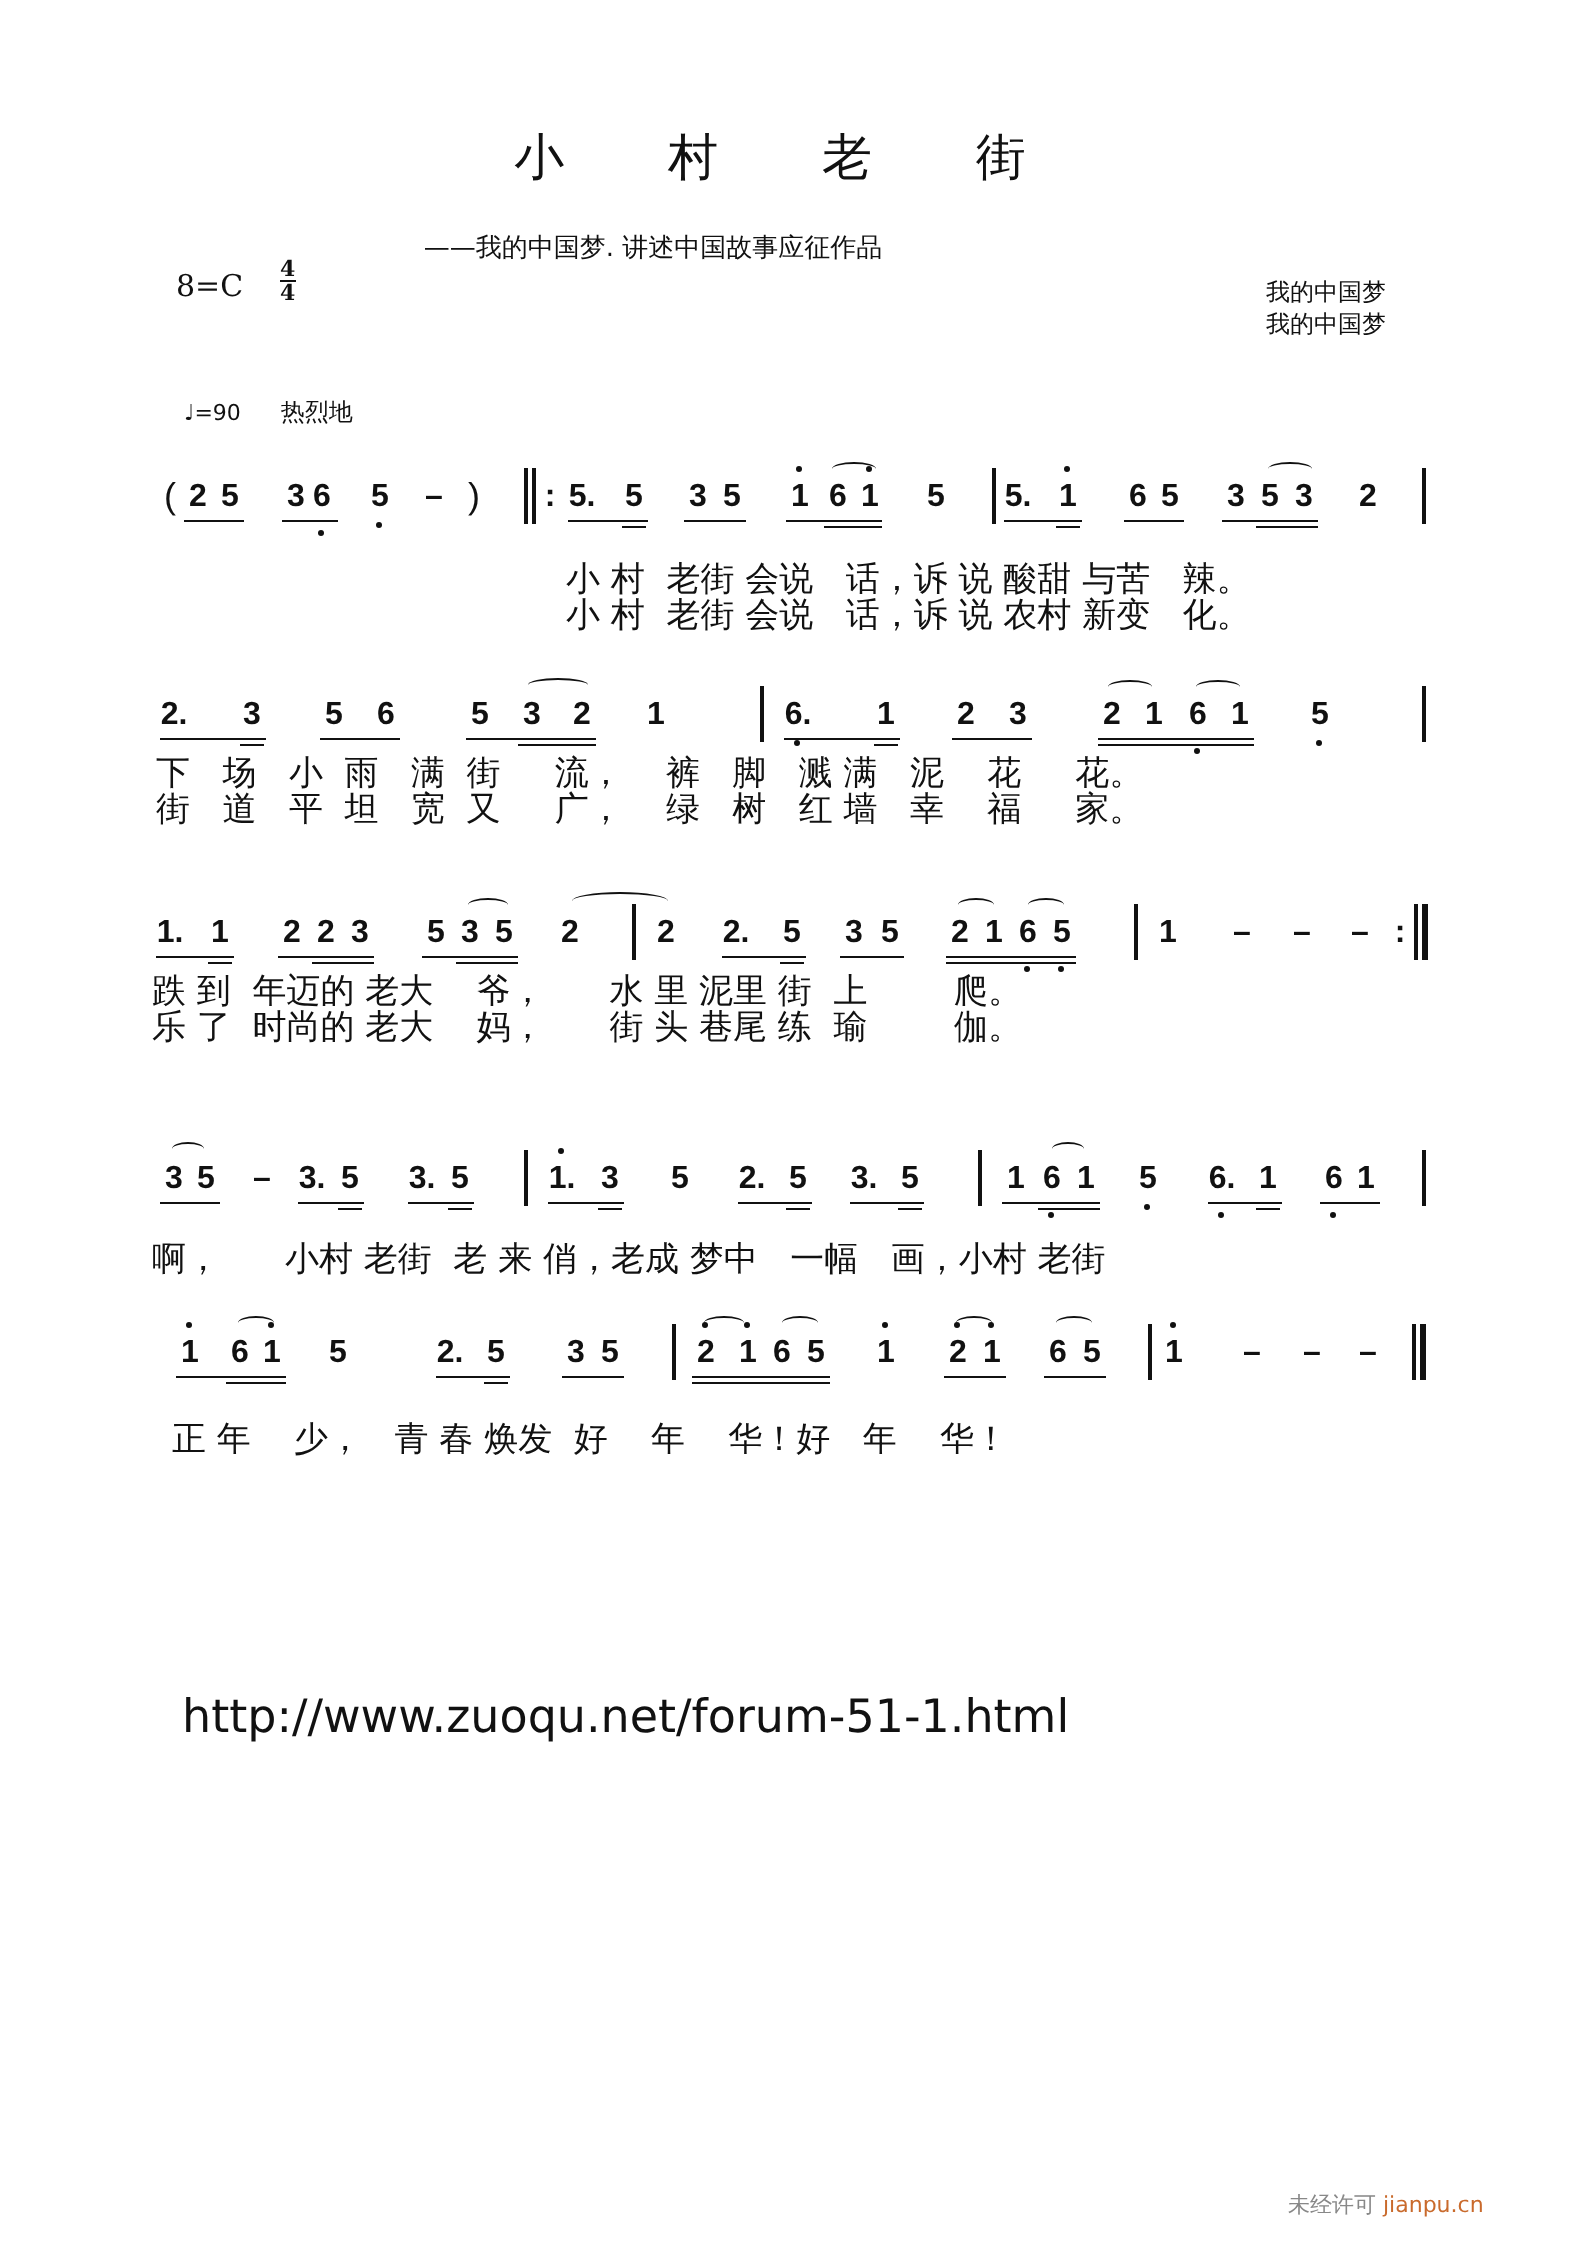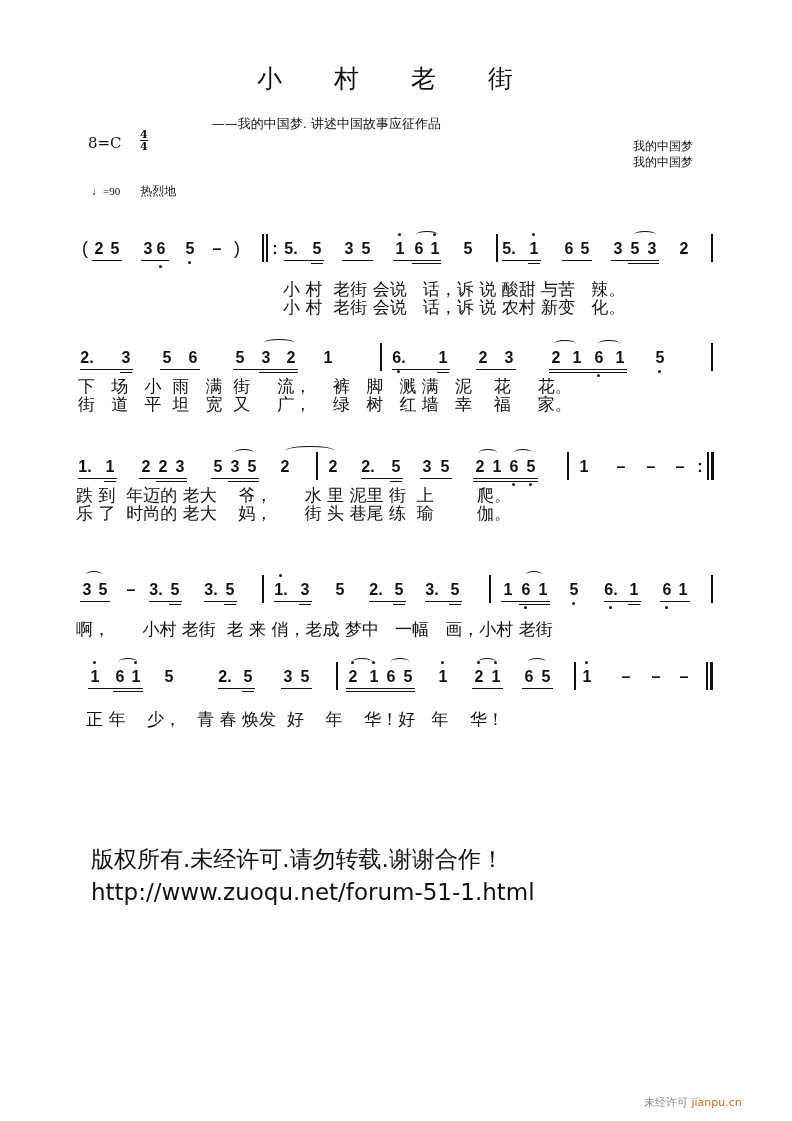--- a/index.html
+++ b/index.html
@@ -4,21 +4,21 @@
 <style>
   html, body { margin: 0; padding: 0; background: #fff; }
   body { width: 792px; height: 1121px; position: relative; overflow: hidden; font-family: "DejaVu Sans", sans-serif; color: #111; }
   .abs { position: absolute; white-space: nowrap; }
   .title { left: 0; width: 792px; top: 62px; text-align: center; font-size: 25px; letter-spacing: 22px; font-family: "DejaVu Serif", serif; }
   .subtitle { left: 0; width: 653px; top: 115px; text-align: center; font-size: 13px; }
   .key { left: 88px; top: 134px; font-size: 15px; font-family: "DejaVu Serif", serif; }
   .timesig { left: 140px; top: 129px; font-size: 11px; font-weight: bold; line-height: 11px; text-align: center; font-family: "DejaVu Serif", serif; }
   .timesig .frac { border-top: 1px solid #111; display: block; }
   .credits { left: 633px; top: 138px; font-size: 12px; line-height: 16px; }
-  .tempo { left: 92px; top: 183px; font-size: 11px; font-family: Liberation Serif, serif; }
+  .tempo { left: 92px; top: 198px; font-size: 11px; }
   .tempo .expr { margin-left: 20px; font-size: 12px; }
   .row { position: absolute; left: 0; width: 792px; }
   .notes { position: absolute; top: 0; font-weight: bold; font-size: 16px; font-family: "Liberation Sans", sans-serif; }
   .n { position: absolute; top: 0; width: 14px; text-align: center; }
   .dot-above { position: absolute; top: -7px; left: 5px; width: 3px; height: 3px; background: #111; border-radius: 50%; }
   .dot-below { position: absolute; top: 21px; left: 5px; width: 3px; height: 3px; background: #111; border-radius: 50%; }
   .ul { position: absolute; height: 0; border-top: 1.5px solid #111; }
   .bar { position: absolute; width: 1.5px; background: #111; }
   .slur { position: absolute; border-top: 1.5px solid #111; border-radius: 50% 50% 0 0; height: 6px; }
   .lyric { position: absolute; font-size: 17px; font-family: "DejaVu Serif", serif; }
@@ -286,20 +286,19 @@
     <span class="n" style="left:677px;">–</span>
     <div class="bar" style="left:706px;top:-6px;height:28px;"></div>
     <div class="bar" style="left:710px;top:-6px;height:28px;width:2.5px;"></div>
   </div>
   <div class="lyric" style="left:86px;top:40px;">
     <span>正</span>&nbsp;<span>年</span>&nbsp;&nbsp;&nbsp;&nbsp;<span>少，</span>&nbsp;&nbsp;&nbsp;<span>青</span>&nbsp;<span>春</span>&nbsp;<span>焕发</span>&nbsp;&nbsp;<span>好</span>&nbsp;&nbsp;&nbsp;&nbsp;<span>年</span>&nbsp;&nbsp;&nbsp;&nbsp;<span>华！好</span>&nbsp;&nbsp;&nbsp;<span>年</span>&nbsp;&nbsp;&nbsp;&nbsp;<span>华！</span>
   </div>
 </div>
 
 <div class="abs footer">
-  <div>版权所有.未经许可.请勿转载.谢谢合作！</div>
   <div>http://www.zuoqu.net/forum-51-1.html</div>
 </div>
 
 <div class="abs watermark">
   <span>未经许可</span>
   <span class="site">jianpu.cn</span>
 </div>
 
 </body></html>

